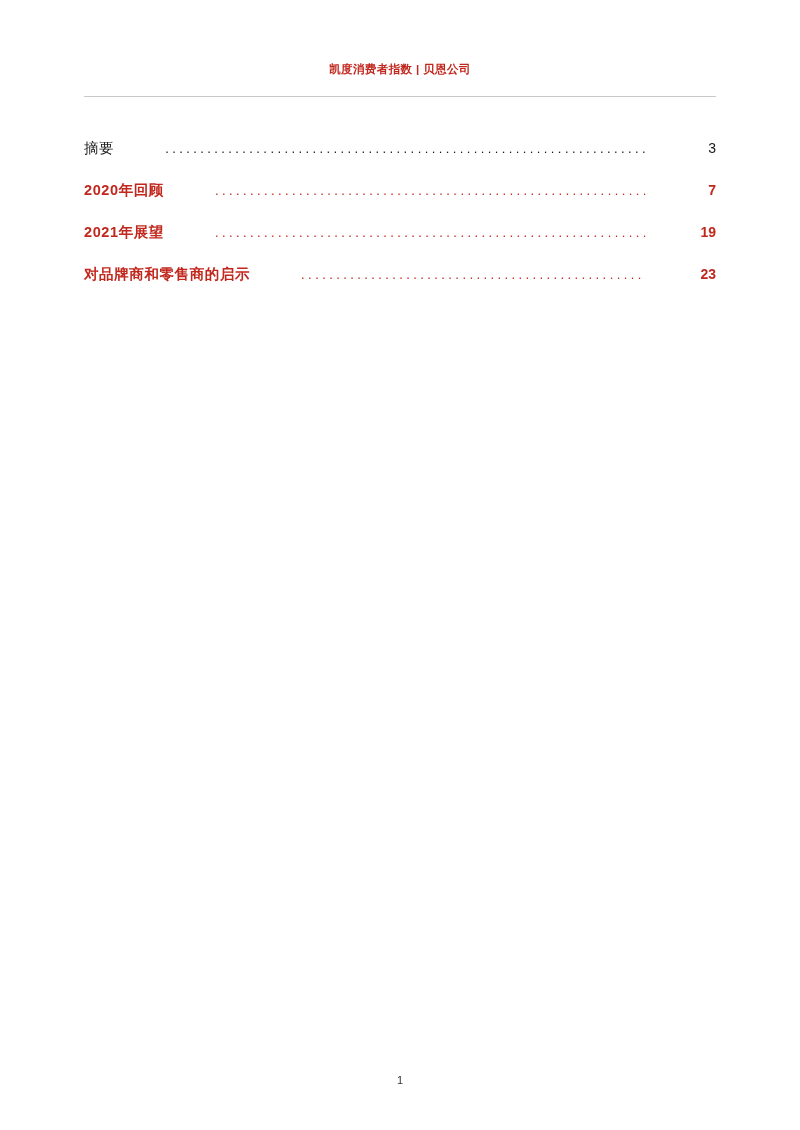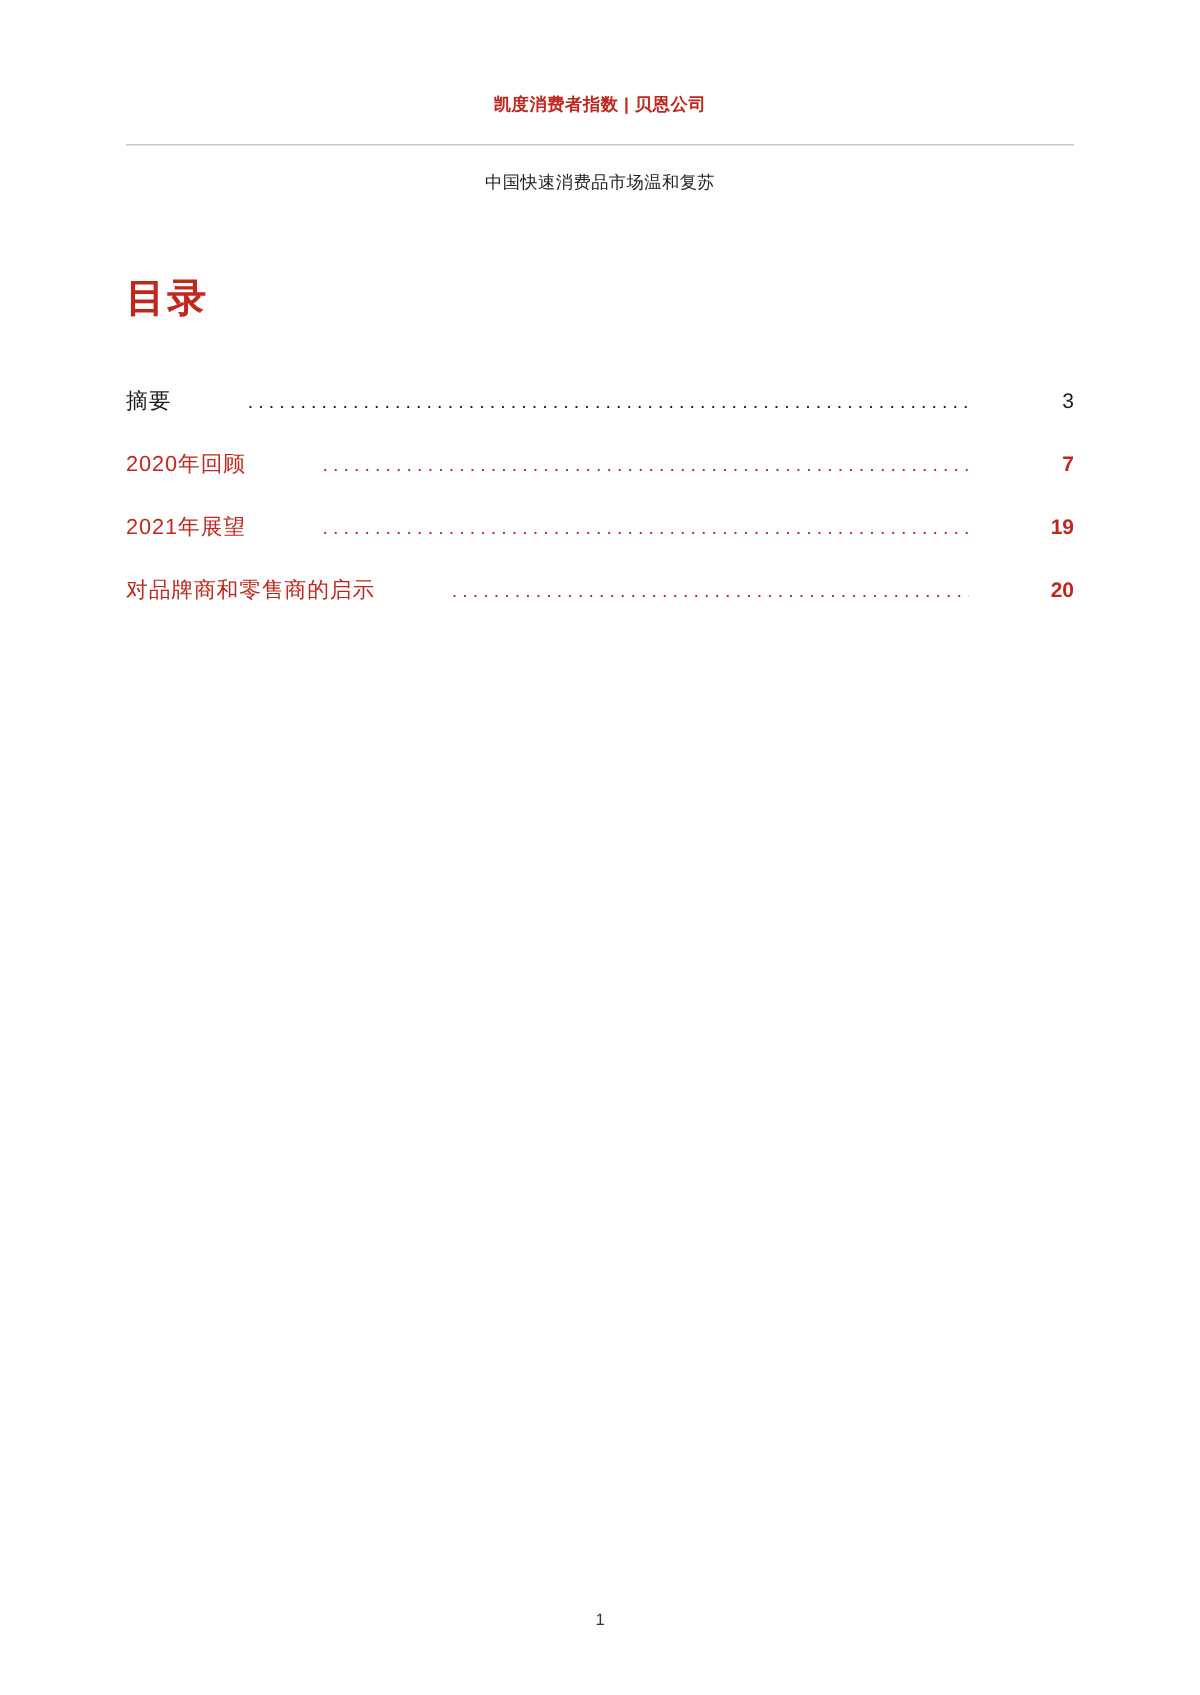--- a/index.html
+++ b/index.html
@@ -86,21 +86,21 @@
   .row-plain .toc-label,
   .row-plain .toc-page {
     color: #1a1a1a;
     font-weight: normal;
   }
   .row-plain .toc-leader {
     color: #1a1a1a;
   }
   .row-accent .toc-label {
     color: #c1271d;
-    font-weight: normal;
+    font-weight: bold;
   }
   .row-accent .toc-page {
     color: #c1271d;
     font-weight: bold;
   }
   .row-accent .toc-leader {
     color: #c1271d;
   }
   .page-number {
     position: absolute;
@@ -116,25 +116,23 @@
 <body>
 
 <div class="page">
 
   <div class="doc-header">
     <div class="brand">凯度消费者指数 | 贝恩公司</div>
   </div>
 
   <div class="rule"></div>
 
-  <div class="doc-subtitle">中国快速消费品市场温和复苏</div>
 
   <div class="content">
 
-    <div class="toc-title">目录</div>
 
     <div class="toc-list">
 
       <div class="toc-row row-plain">
         <span class="toc-label">摘要</span>
         <span class="toc-leader">...................................................................................</span>
         <span class="toc-page">3</span>
       </div>
 
       <div class="toc-row row-accent">
@@ -145,21 +143,21 @@
 
       <div class="toc-row row-accent">
         <span class="toc-label">2021年展望</span>
         <span class="toc-leader">...................................................................................</span>
         <span class="toc-page">19</span>
       </div>
 
       <div class="toc-row row-accent">
         <span class="toc-label">对品牌商和零售商的启示</span>
         <span class="toc-leader">...................................................................................</span>
-        <span class="toc-page">20</span>
+        <span class="toc-page">23</span>
       </div>
 
     </div>
   </div>
 
   <div class="page-number">1</div>
 
 </div>
 
 </body></html>

